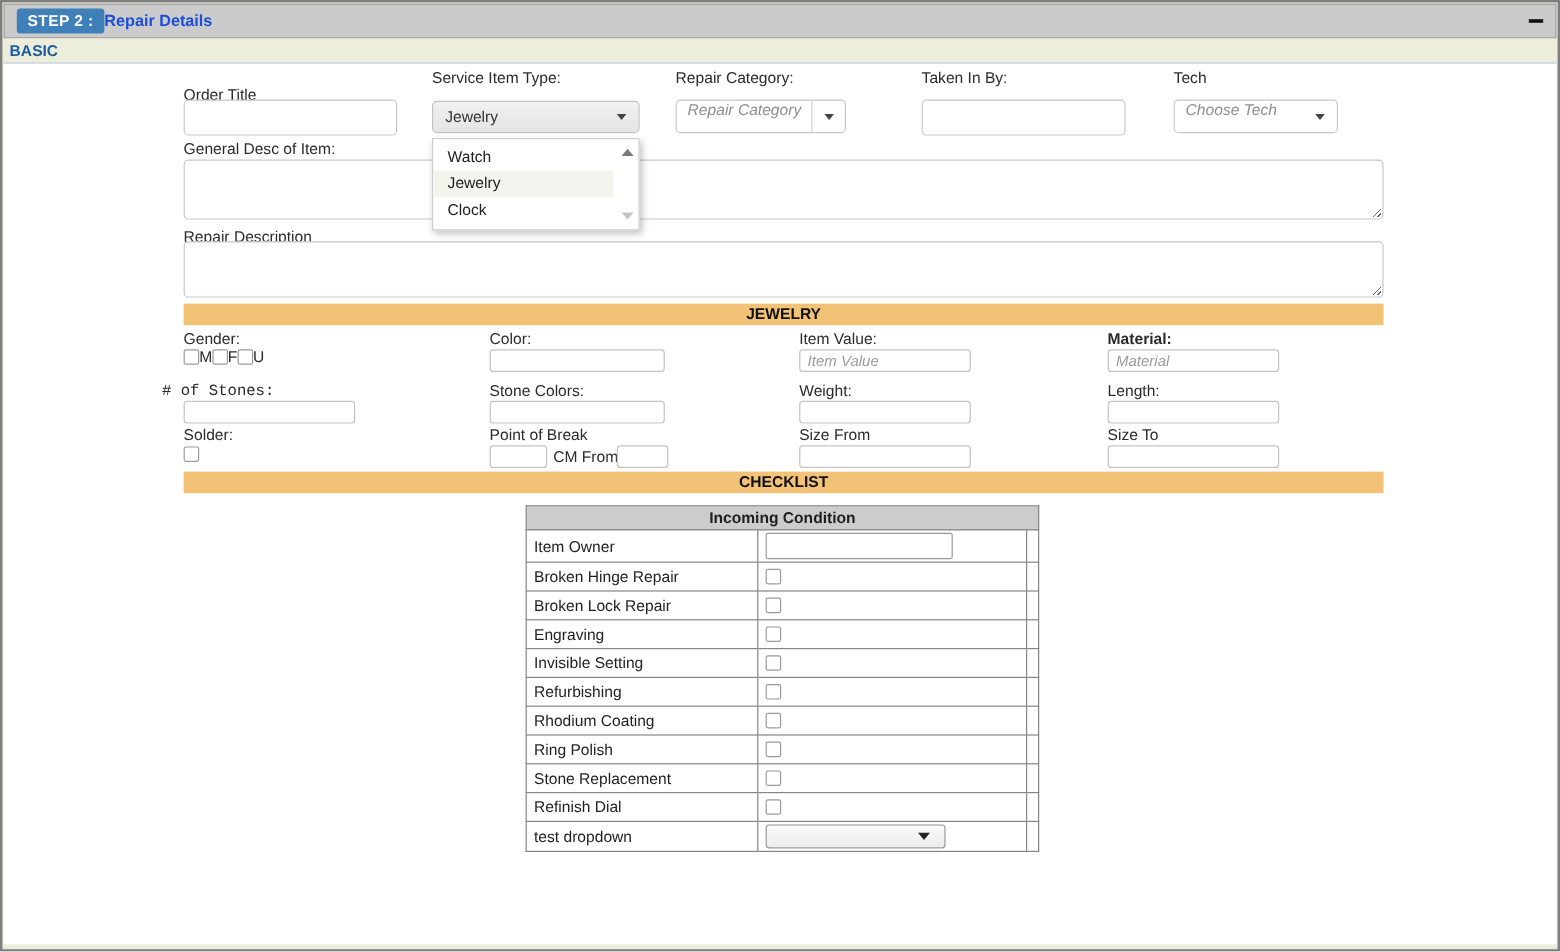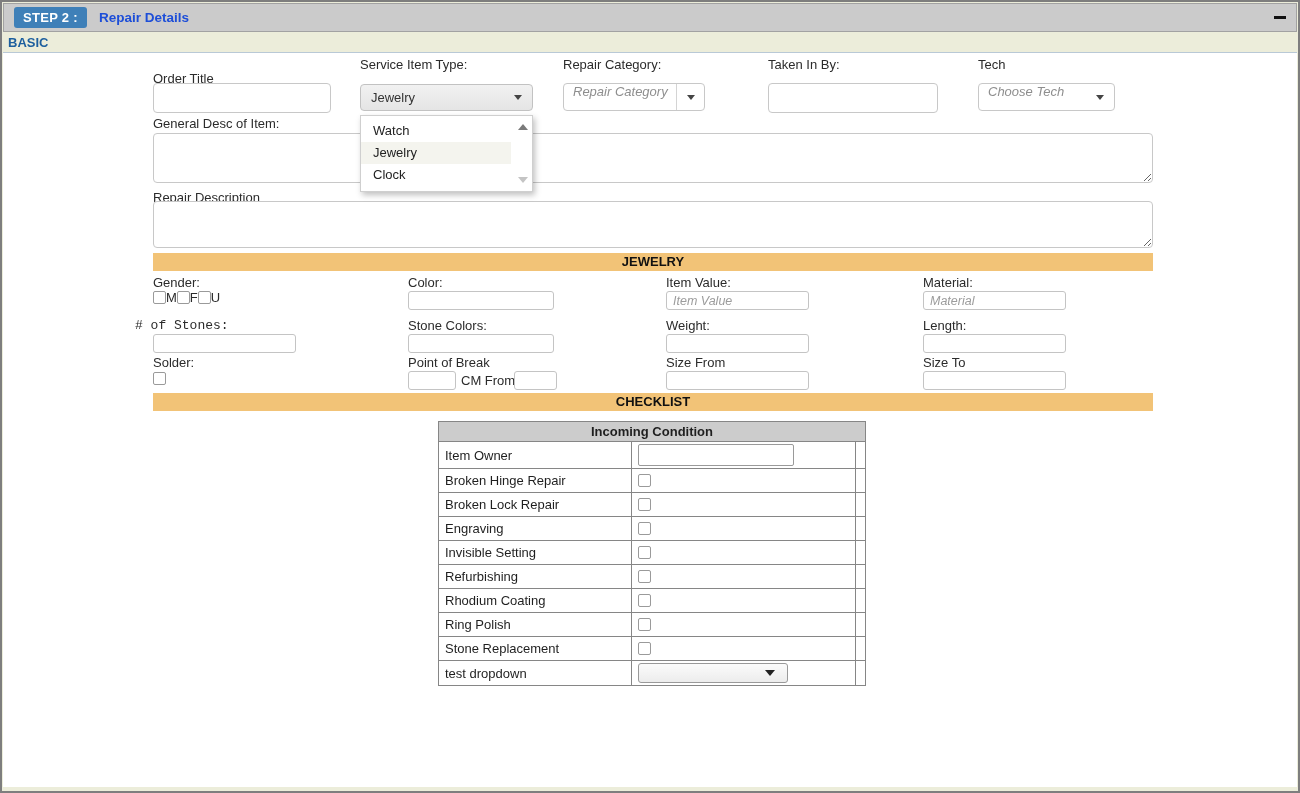--- a/index.html
+++ b/index.html
@@ -4,21 +4,21 @@
 <style>
   * { margin:0; padding:0; box-sizing:border-box; }
   body { font-family:"Liberation Sans", sans-serif; background:#fff; }
 
   .page { position:relative; width:1300px; height:793px; border:2px solid #7e7e7e;
           background:#ecedda; overflow:hidden; }
 
   
   .titlebar { position:absolute; top:1px; left:1px; right:1px; height:29px;
               background:#cbcbcb; border:1px solid #a2a2a2;
-              display:flex; align-items:center; padding:0 10px; gap:12px; }
+              display:flex; align-items:center; padding:0 10px; }
   .step-badge { background:#3f80b8; color:#fff; font-weight:bold; font-size:13px;
                 padding:3px 9px; border-radius:3px; letter-spacing:.3px; }
   .window-title { font-weight:bold; font-size:13.5px; color:#1d4ed8; }
   .collapse-btn { margin-left:auto; width:12px; height:3px; background:#111; cursor:pointer; }
 
   
   .basic-band { position:absolute; top:30px; left:1px; right:1px; height:20px;
                 background:#ecedda; color:#1d5f9e; font-weight:bold; font-size:13px;
                 padding:3px 5px 0; }
 
@@ -158,21 +158,21 @@
         <span class="dd-up"></span>
         <span class="dd-down"></span>
       </div>
     </div>
 
     <div class="section-bar" style="top:200px;">JEWELRY</div>
 
     <span class="lbl" style="left:150px; top:222px;">Gender:</span>
     <span class="lbl" style="left:405px; top:222px;">Color:</span>
     <span class="lbl" style="left:663px; top:222px;">Item Value:</span>
-    <span class="lbl" style="left:920px; top:222px;">Material:</span>
+    <span class="lbl" style="left:920px; top:222px;font-weight:bold;">Material:</span>
 
     <div class="gender-row" style="left:150px; top:237px;">
         <input type="checkbox" class="cb" style="">
         <span>M</span>
         <input type="checkbox" class="cb" style="">
         <span>F</span>
         <input type="checkbox" class="cb" style="">
         <span>U</span>
       </div>
     <input class="txt-sm" style="left: 405px; top: 238px; width: 146px;" type="text">
@@ -249,20 +249,25 @@
             <td class="c1">Ring Polish</td>
             <td class="c2"><input type="checkbox" class="cb" style=""></td>
             <td class="c3"></td>
           </tr>
           <tr>
             <td class="c1">Stone Replacement</td>
             <td class="c2"><input type="checkbox" class="cb" style=""></td>
             <td class="c3"></td>
           </tr>
           <tr>
+            <td class="c1">Refinish Dial</td>
+            <td class="c2"><input type="checkbox" class="cb" style=""></td>
+            <td class="c3"></td>
+          </tr>
+          <tr>
             <td class="c1">test dropdown</td>
             <td class="c2">
               <div class="mini-select">
                 <span class="tri-down"></span>
               </div>
             </td>
             <td class="c3"></td>
           </tr>
         </tbody>
     </table>

